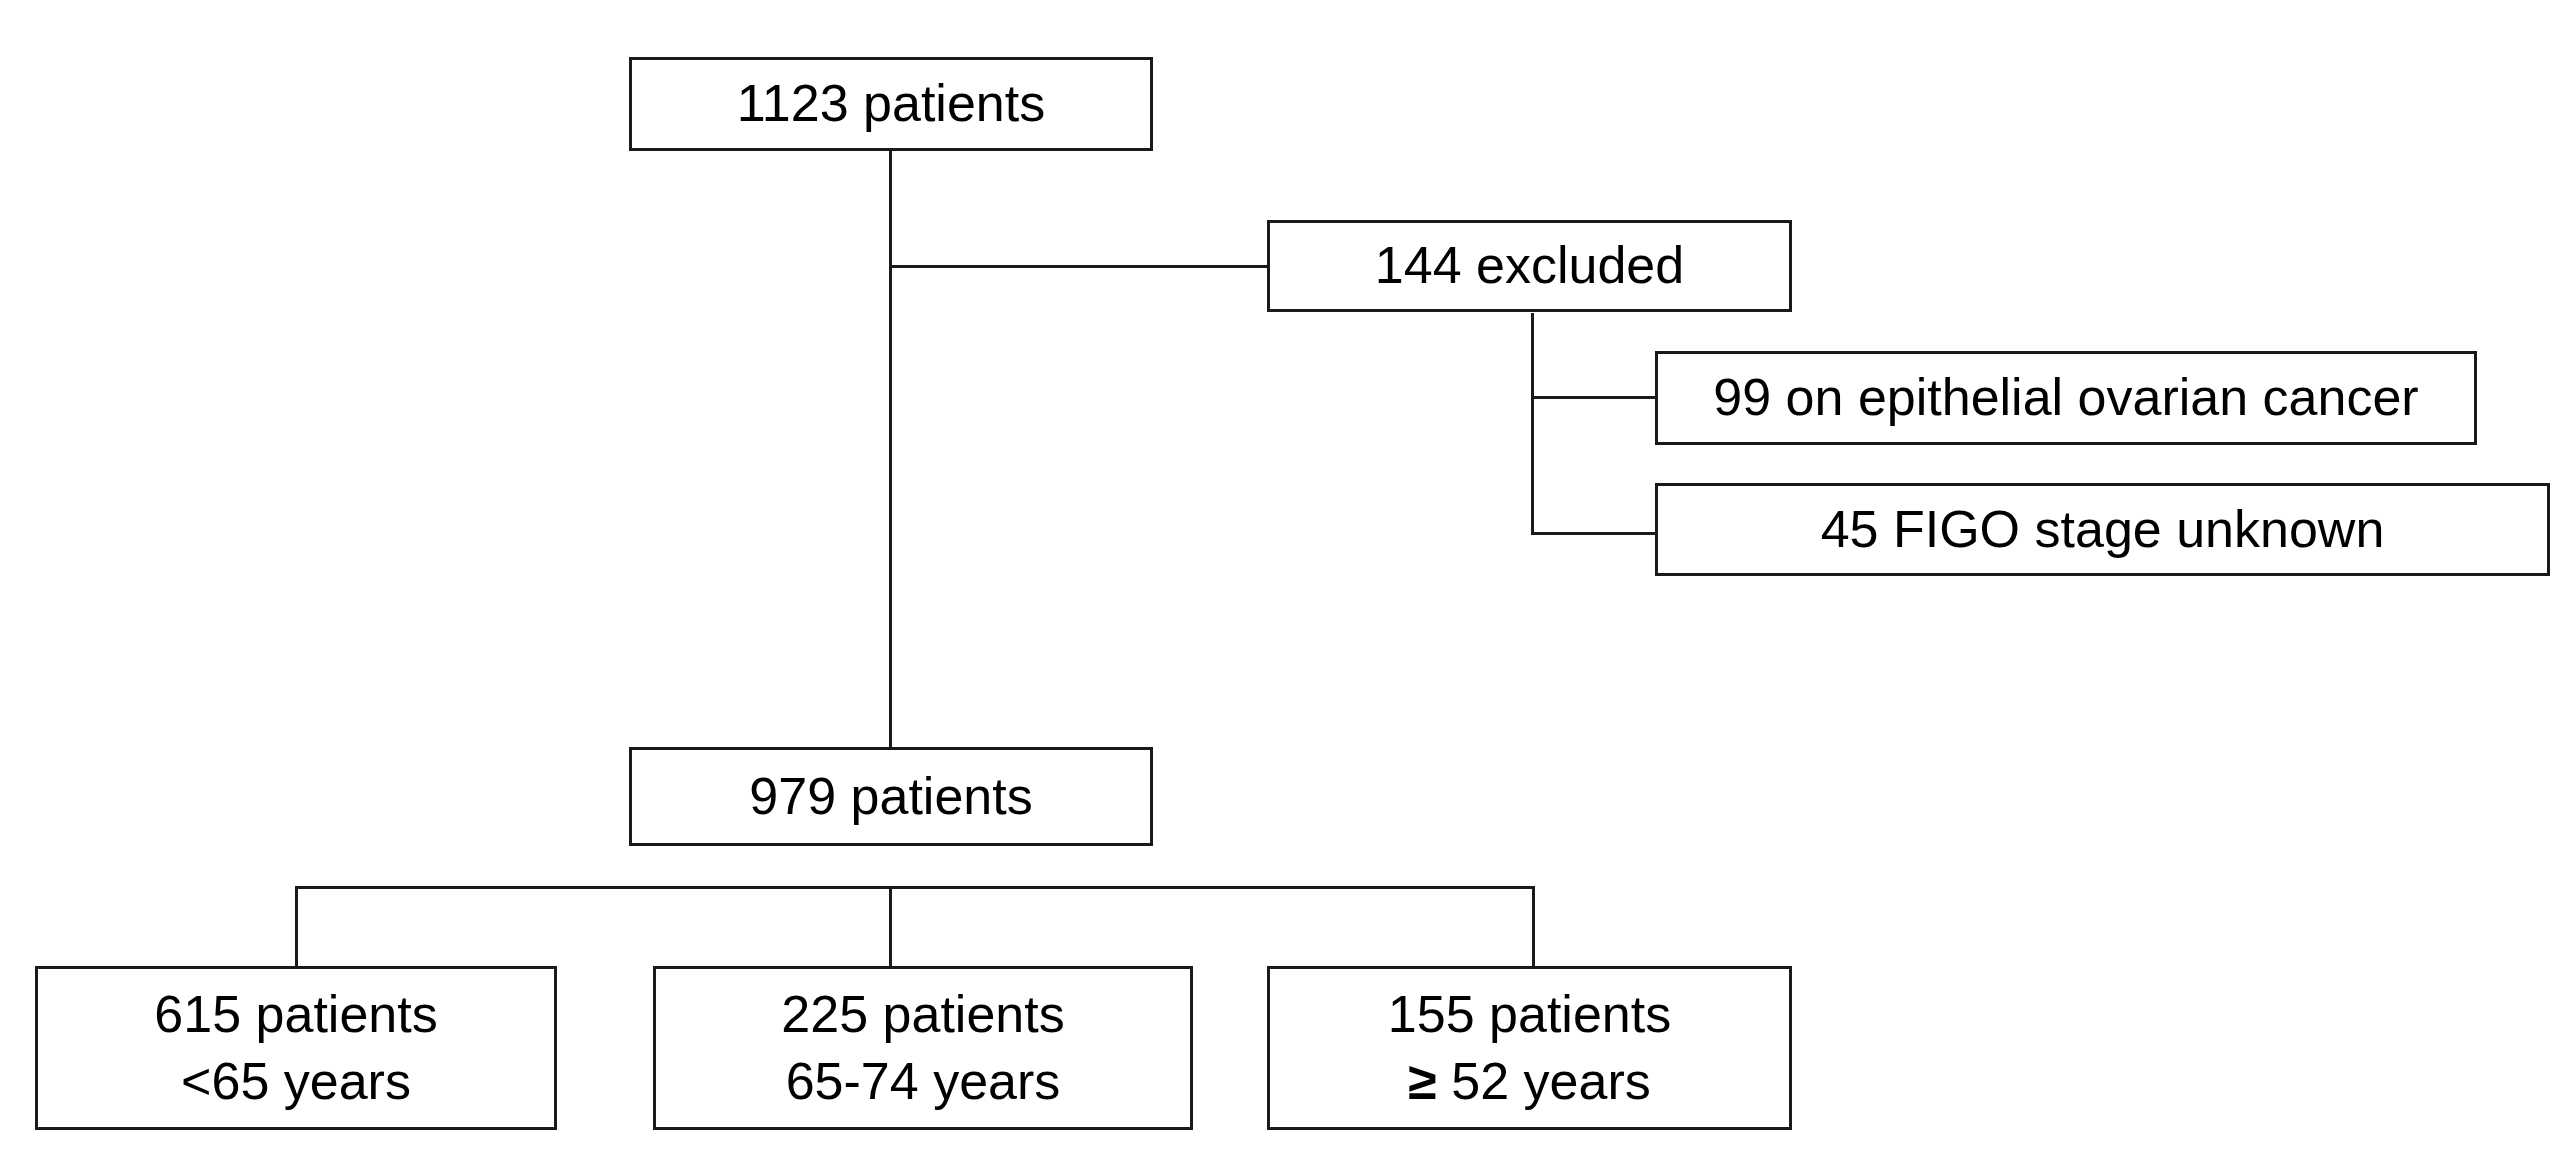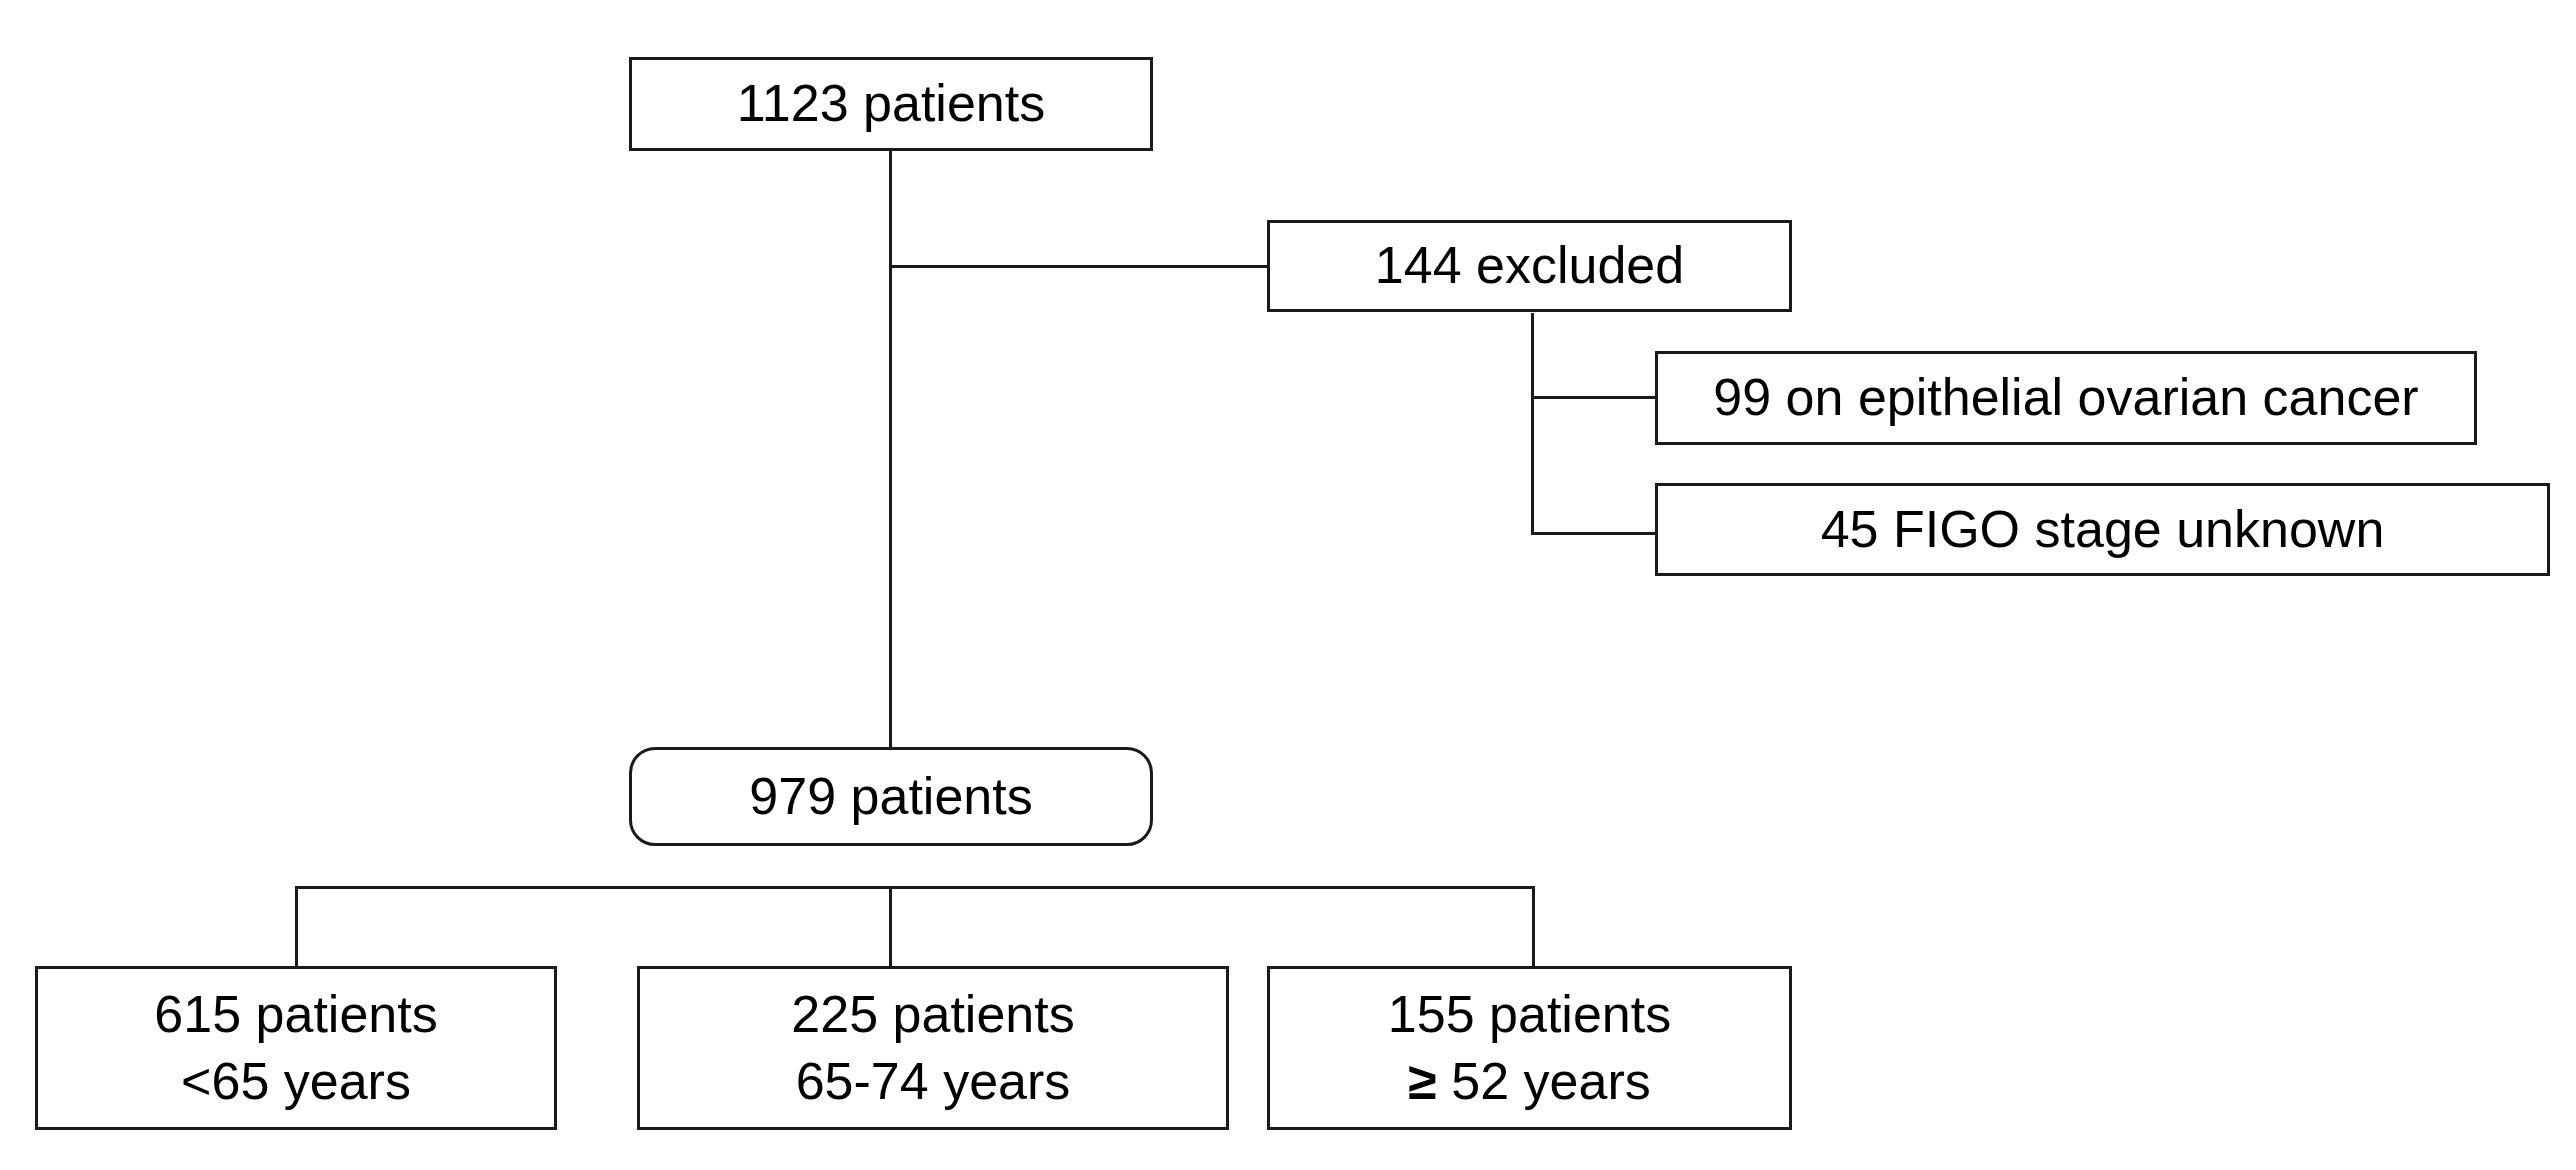--- a/index.html
+++ b/index.html
@@ -87,30 +87,30 @@
   </div>
 
   <div class="node-box single" style="left:1655px; top:351px; width:822px; height:94px;">
     <span class="node-line">99 on epithelial ovarian cancer</span>
   </div>
 
   <div class="node-box single" style="left:1655px; top:483px; width:895px; height:93px;">
     <span class="node-line">45 FIGO stage unknown</span>
   </div>
 
-  <div class="node-box single" style="left:629px; top:747px; width:524px; height:99px;border-radius:26px;">
+  <div class="node-box single" style="left:629px; top:747px; width:524px; height:99px;">
     <span class="node-line">979 patients</span>
   </div>
 
   <div class="node-box dual" style="left:35px; top:966px; width:522px; height:164px;">
     <span class="node-line">615 patients</span>
     <span class="node-line">&lt;65 years</span>
   </div>
 
-  <div class="node-box dual" style="left:637px; top:966px; width:592px; height:164px;">
+  <div class="node-box dual" style="left:653px; top:966px; width:540px; height:164px;">
     <span class="node-line">225 patients</span>
     <span class="node-line">65-74 years</span>
   </div>
 
   <div class="node-box dual" style="left:1267px; top:966px; width:525px; height:164px;">
     <span class="node-line">155 patients</span>
     <span class="node-line"><span class="ge-symbol">≥</span><span> 52 years</span></span>
   </div>
 
 </div>

